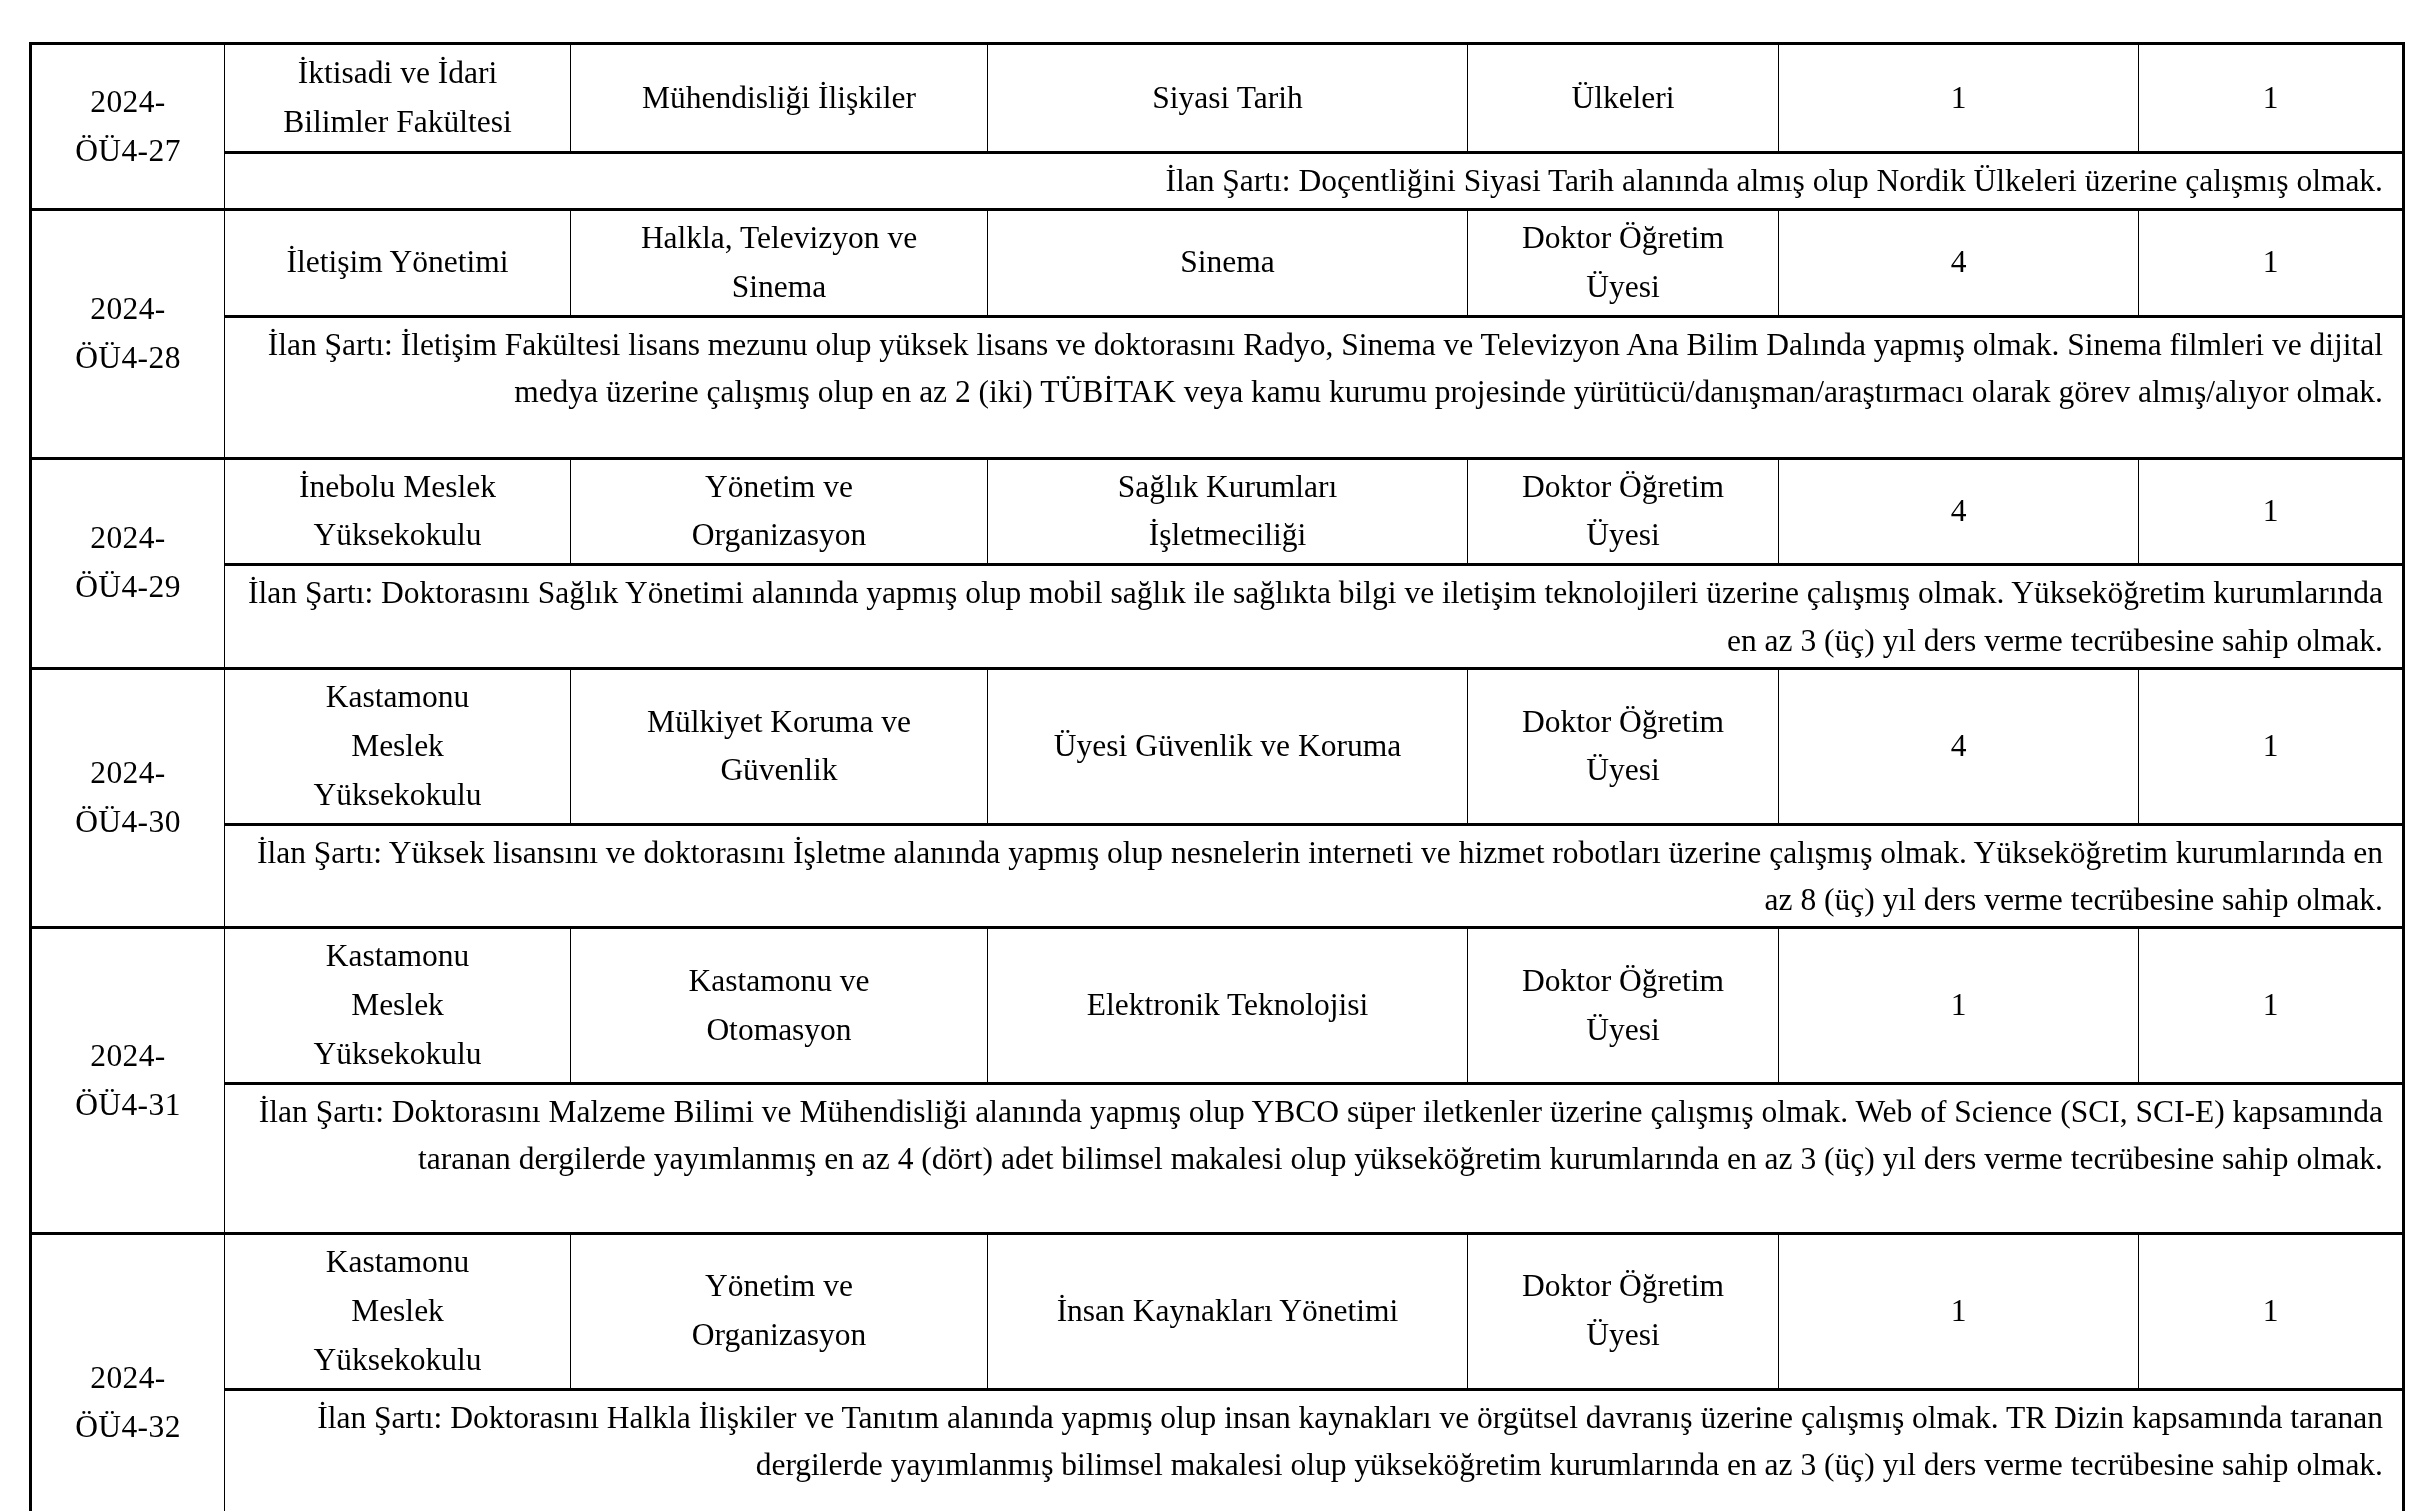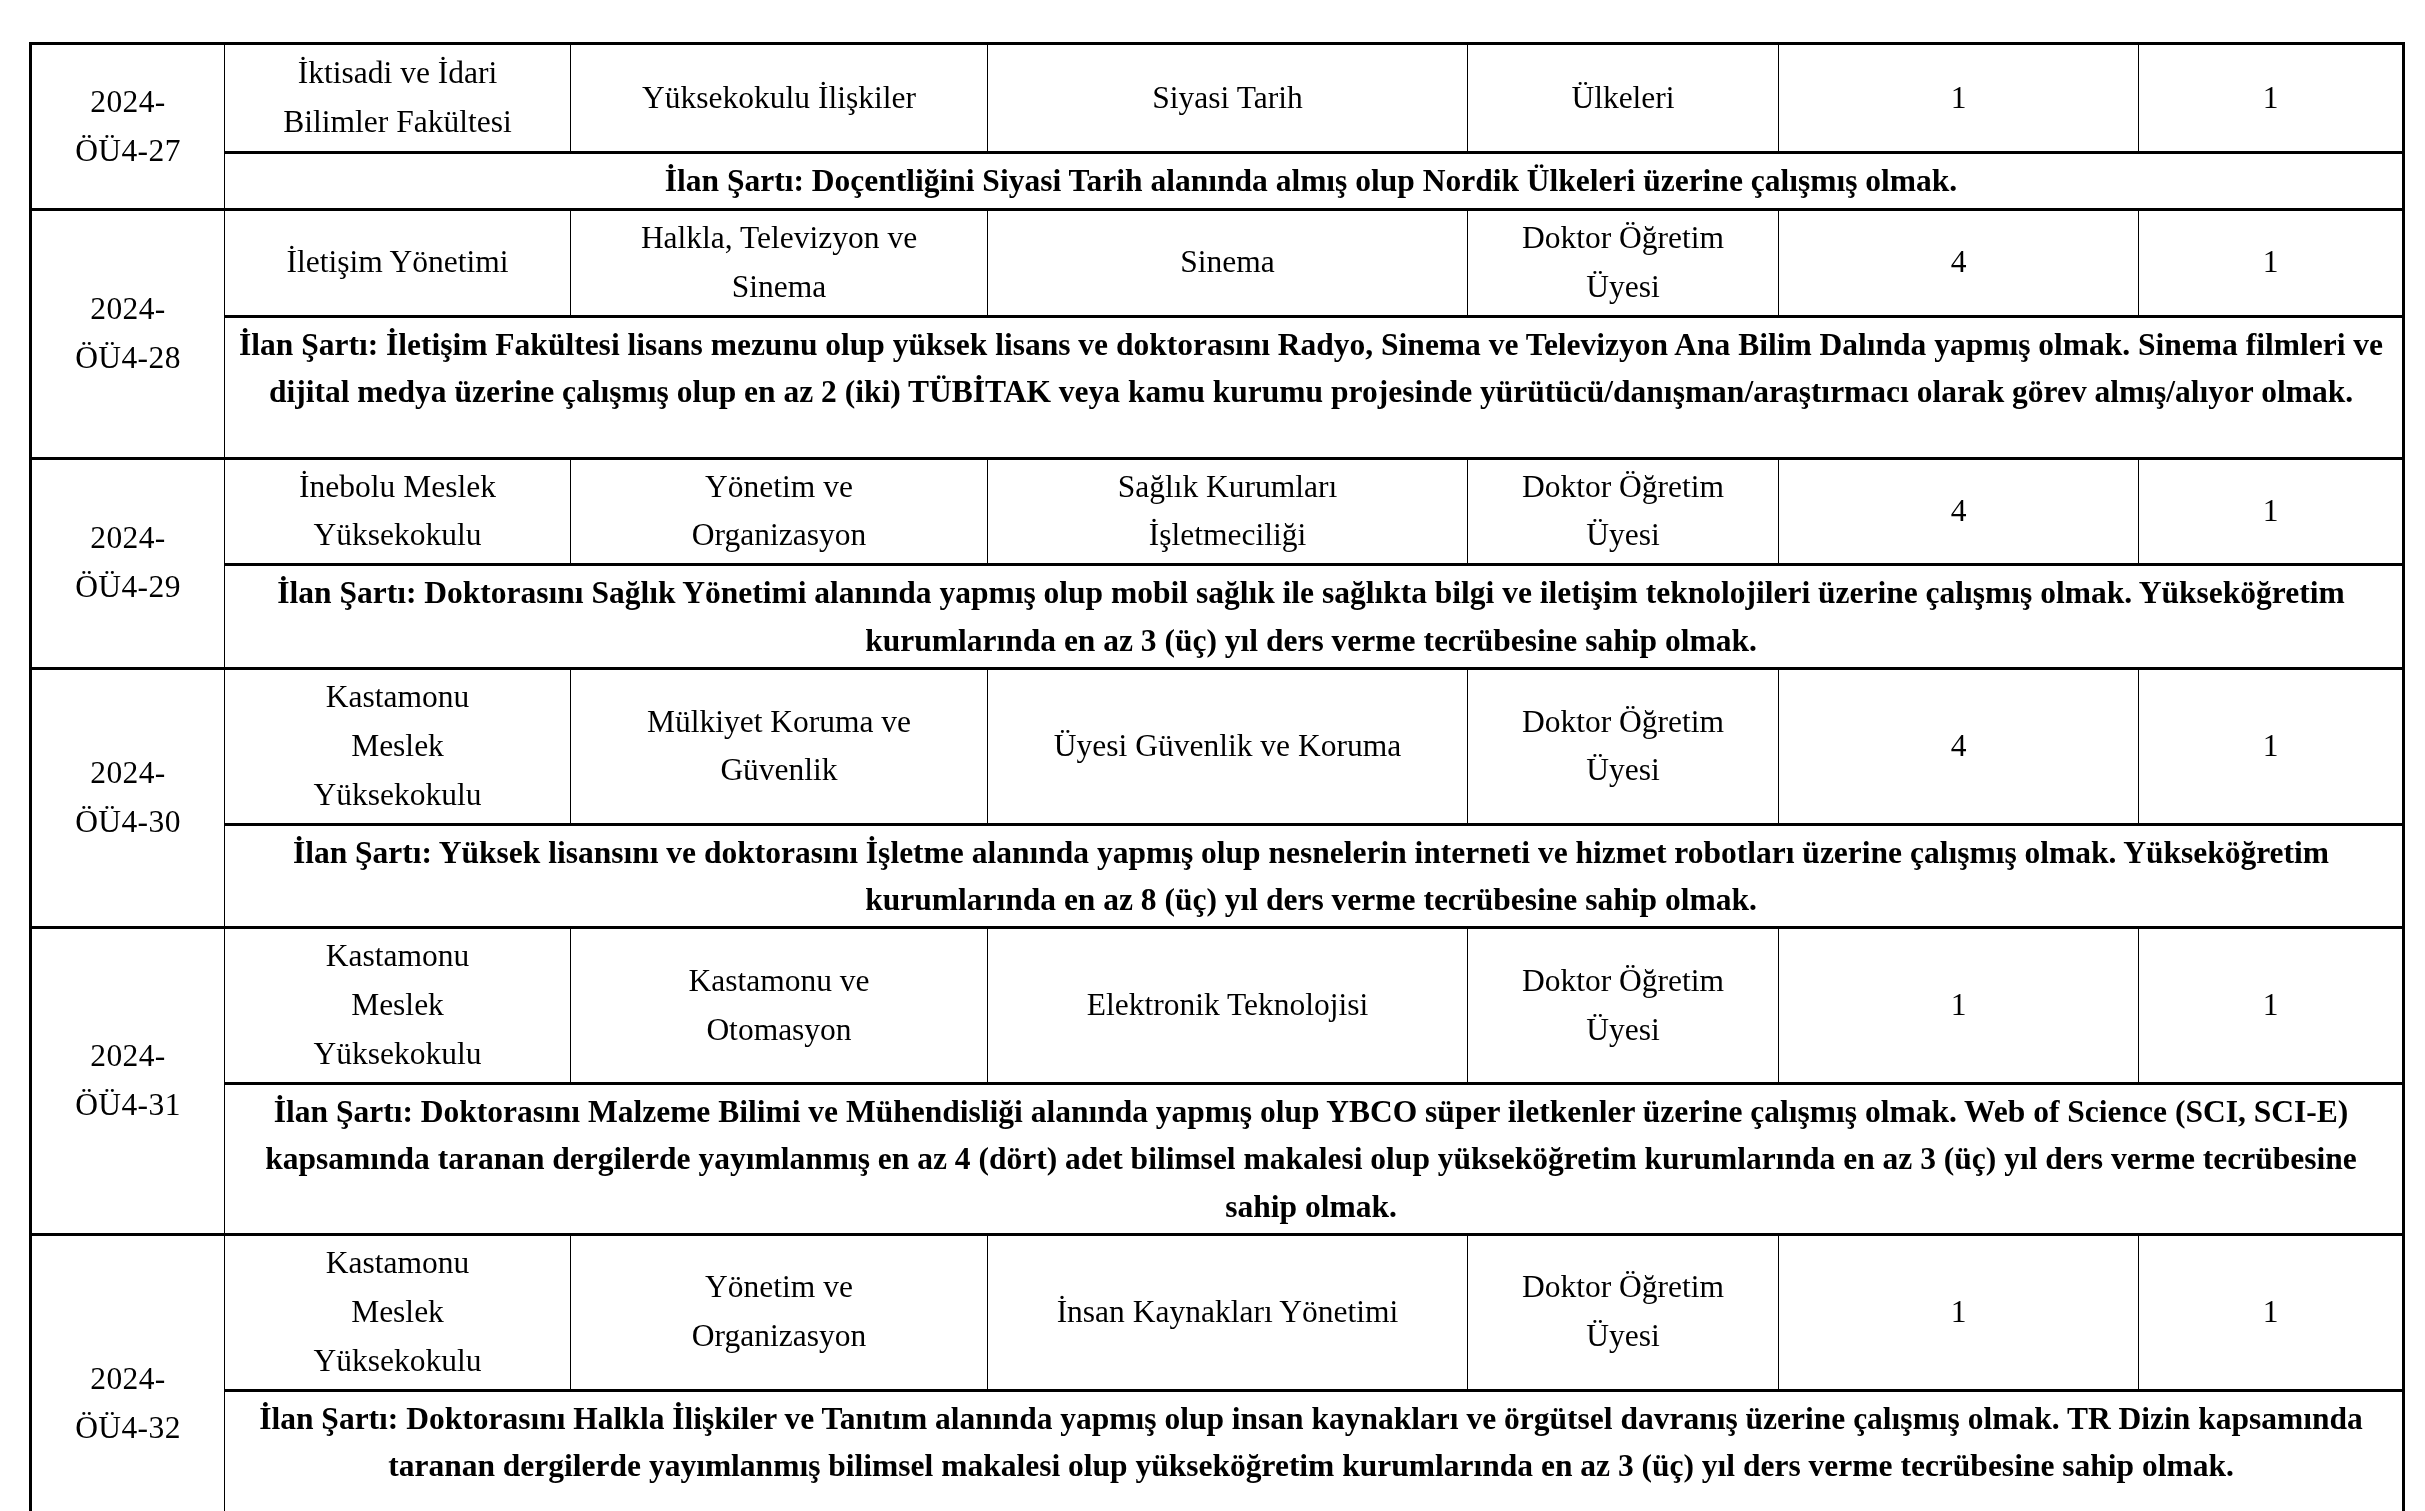--- a/index.html
+++ b/index.html
@@ -35,26 +35,25 @@
     text-align: center;
     vertical-align: middle;
     white-space: pre-line;   
     padding: 3.1px 7.9px;
     box-sizing: border-box;
   }
   td.code {
     letter-spacing: 0.4px;
   }
   td.req {
-    text-align: center;
+    text-align: right;
     white-space: normal;
     vertical-align: top;
     line-height: 1.5;
     padding: 3.1px 19px 3.1px 14px;
-    font-weight: bold;
   }
 </style>
 </head>
 <body>
 
 <div class="page">
   <table class="announce">
     <colgroup>
       <col style="width:194px">
       <col style="width:346px">
@@ -64,21 +63,21 @@
       <col style="width:360px">
       <col style="width:265px">
     </colgroup>
 
     <tbody>
         <tr style="height:109px">
       <td class="code" rowspan="2">2024-
 ÖÜ4-27</td>
       <td>İktisadi ve İdari
 Bilimler Fakültesi</td>
-      <td>Yüksekokulu İlişkiler</td>
+      <td>Mühendisliği İlişkiler</td>
       <td>Siyasi Tarih</td>
       <td>Ülkeleri</td>
       <td>1</td>
       <td>1</td>
     </tr>
     <tr style="height:49px">
       <td class="req" colspan="6">İlan Şartı: Doçentliğini Siyasi Tarih alanında almış olup Nordik Ülkeleri üzerine çalışmış olmak.</td>
     </tr>
 
     <tr style="height:102px">

